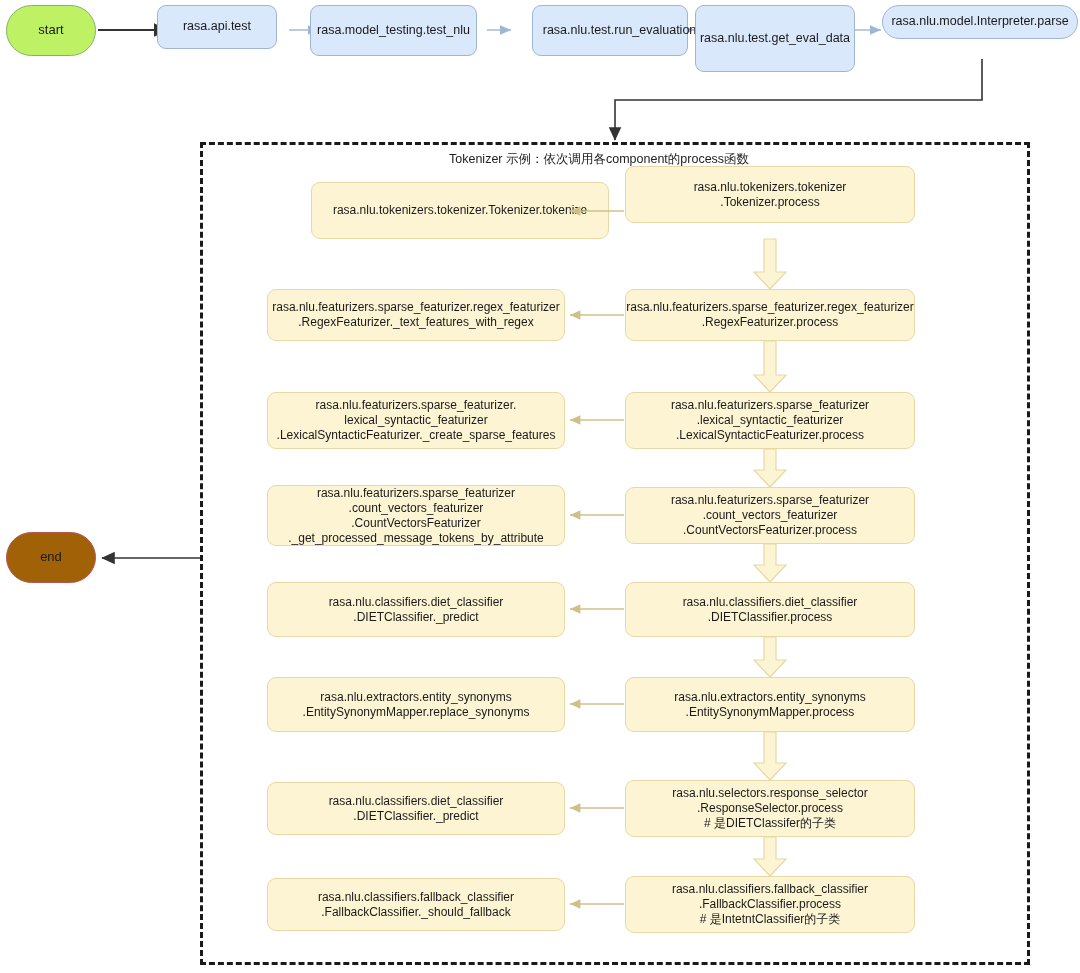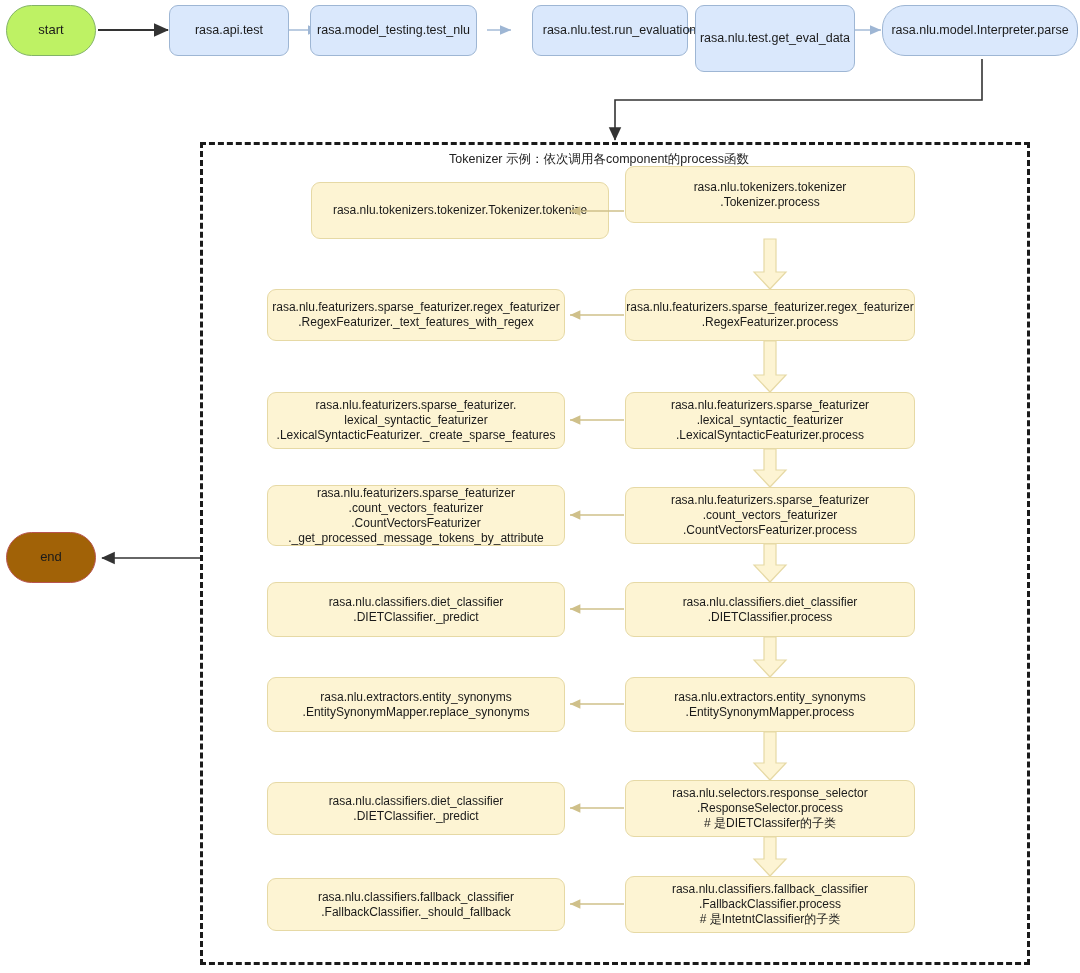--- a/index.html
+++ b/index.html
@@ -116,25 +116,25 @@
 
     <path d="M982,59 L982,100 L615,100 L615,140" fill="none" stroke="#333333" stroke-width="1.6" marker-end="url(#arrow-dark)"></path>
 
     <line x1="200" y1="558" x2="102" y2="558" stroke="#333333" stroke-width="1.6" marker-end="url(#arrow-dark)"></line>
   </svg>
 
   <div class="node terminator node-start" style="left:6px; top:5px; width:90px; height:51px;">start</div>
 
   <div class="node terminator node-end" style="left:6px; top:532px; width:90px; height:51px;">end</div>
 
-  <div class="node node-blue" style="left:169px; top:5px; width:120px; height:51px;">rasa.api.test</div>
+  <div class="node node-blue" style="left:157px; top:5px; width:120px; height:44px;">rasa.api.test</div>
   <div class="node node-blue" style="left:310px; top:5px; width:167px; height:51px;">rasa.model_testing.test_nlu</div>
   <div class="node node-blue" style="left:532px; top:5px; width:156px; height:51px;padding-left:19px;">rasa.nlu.test.run_evaluation</div>
   <div class="node node-blue" style="left:695px; top:5px; width:160px; height:67px;">rasa.nlu.test.get_eval_data</div>
-  <div class="node node-blue" style="left:882px; top:5px; width:196px; height:51px;border-radius:23px;">rasa.nlu.model.Interpreter.parse</div>
+  <div class="node node-blue" style="left:882px; top:5px; width:196px; height:34px;border-radius:23px;">rasa.nlu.model.Interpreter.parse</div>
 
   <div class="node node-yellow" style="left:625px; top:166px; width:290px; height:57px;">rasa.nlu.tokenizers.tokenizer
 .Tokenizer.process</div>
   <div class="node node-yellow" style="left:267px; top:182px; width:298px; height:57px;margin-left:44px;">rasa.nlu.tokenizers.tokenizer.Tokenizer.tokenize</div>
 
   <div class="node node-yellow" style="left:625px; top:289px; width:290px; height:52px;">rasa.nlu.featurizers.sparse_featurizer.regex_featurizer
 .RegexFeaturizer.process</div>
   <div class="node node-yellow" style="left:267px; top:289px; width:298px; height:52px;">rasa.nlu.featurizers.sparse_featurizer.regex_featurizer
 .RegexFeaturizer._text_features_with_regex</div>
 

